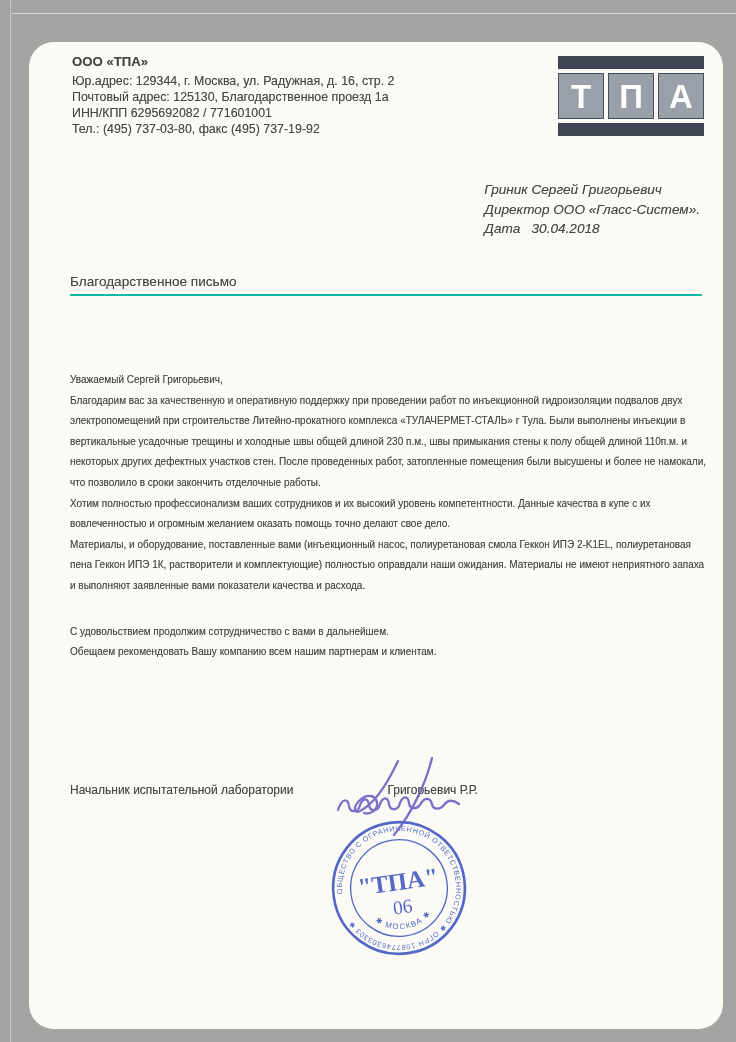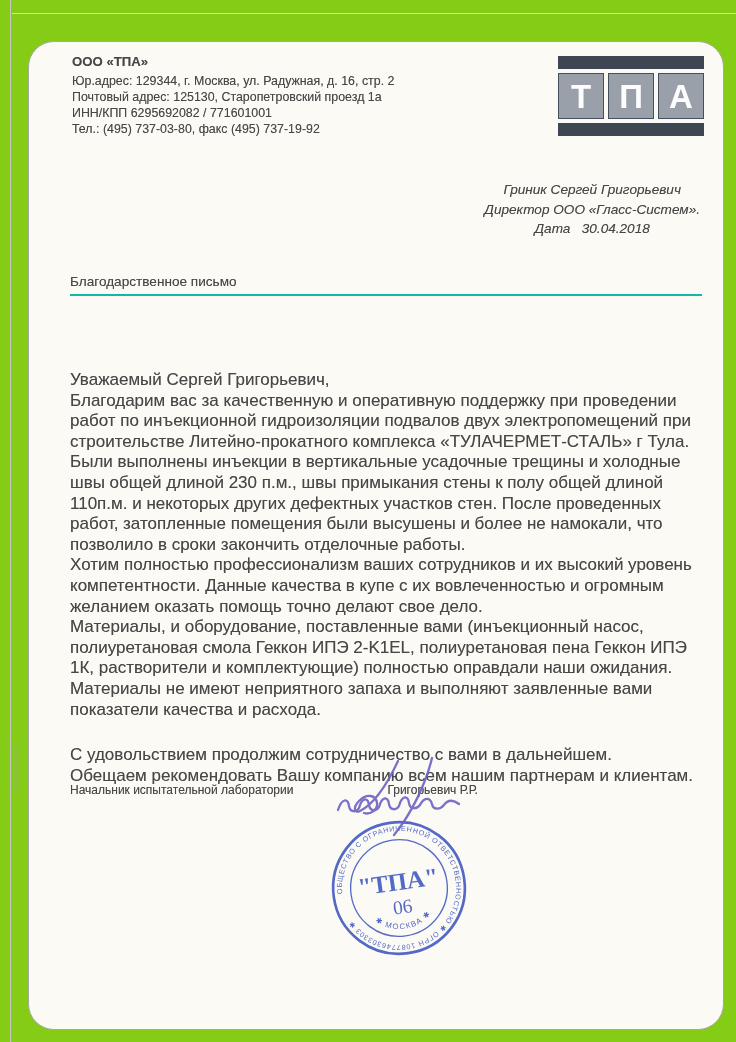--- a/index.html
+++ b/index.html
@@ -1,18 +1,18 @@
 <!DOCTYPE html>
 <html><head>
 <meta charset="utf-8">
 <style>
   html,body{margin:0;padding:0;background:#ffffff;}
   .page{
     position:relative;width:736px;height:1042px;overflow:hidden;
-    background:#84cc16;
+    background:#a3a3a3;
     font-family:"Liberation Sans","DejaVu Sans",sans-serif;
     color:#474747;
   }
   
   .scan-left-line{position:absolute;left:10px;top:0;width:1px;height:1042px;background:#c9c7c0;}
   .scan-top-line{position:absolute;left:12px;top:13px;width:724px;height:1px;background:#dddbd3;}
   .speck{position:absolute;background:#a9a79e;opacity:.55;border-radius:2px;}
   
   .paper{
     position:absolute;left:28px;top:41px;width:694px;height:987px;
@@ -26,33 +26,33 @@
   .logo{position:absolute;left:558px;top:56px;width:146px;}
   .logo-bar{height:13px;background:#3e4654;}
   .logo-tiles{display:flex;gap:4px;margin:4px 0;}
   .logo-tile{
     flex:1;height:44px;background:#9aa0aa;border:1px solid #47505e;
     display:flex;align-items:center;justify-content:center;
     color:#fdfdfd;font-weight:bold;font-size:33px;line-height:1;
   }
   
   .recipient{
-    position:absolute;right:36px;top:180px;text-align:center;
+    position:absolute;right:36px;top:180px;text-align:left;
     font-style:italic;font-size:13.6px;line-height:19.5px;
   }
   .recipient .pre{white-space:pre;}
   
   .title{
     position:absolute;left:70px;top:274px;width:632px;
     font-size:13.6px;padding-bottom:5px;border-bottom:2px solid #14b8a6;
   }
   
   .body-text{
     position:absolute;left:70px;top:370px;width:638px;
-    font-size:17px;line-height:20.6px;
+    font-size:10px;line-height:20.6px;
   }
   .body-text p{margin:0;}
   .body-text p.gap{margin-top:25px;}
   
   .sig-row{
     position:absolute;left:70px;top:783px;display:flex;align-items:flex-end;
     font-size:12px;
   }
   .sig-spacer{width:94px;}
   
@@ -72,21 +72,21 @@
   <div class="speck" style="left:421px;top:329px;width:2px;height:4px;opacity:.35;"></div>
   <div class="speck" style="left:13px;top:745px;width:6px;height:46px;opacity:.18;"></div>
   <div class="speck" style="left:108px;top:957px;width:12px;height:5px;opacity:.2;"></div>
   <div class="speck" style="left:268px;top:961px;width:10px;height:4px;opacity:.18;"></div>
 
   <div class="paper"></div>
 
   <div class="header txt">
     <div class="company">ООО «ТПА»</div>
     <div>Юр.адрес: 129344, г. Москва,  ул. Радужная, д. 16, стр. 2</div>
-    <div>Почтовый адрес: 125130, Старопетровский проезд 1а</div>
+    <div>Почтовый адрес: 125130, Благодарственное проезд 1а</div>
     <div>ИНН/КПП 6295692082 / 771601001</div>
     <div>Тел.: (495) 737-03-80, факс (495) 737-19-92</div>
   </div>
 
   <div class="logo">
     <div class="logo-bar"></div>
     <div class="logo-tiles">
       <div class="logo-tile">Т</div>
       <div class="logo-tile">П</div>
       <div class="logo-tile">А</div>

